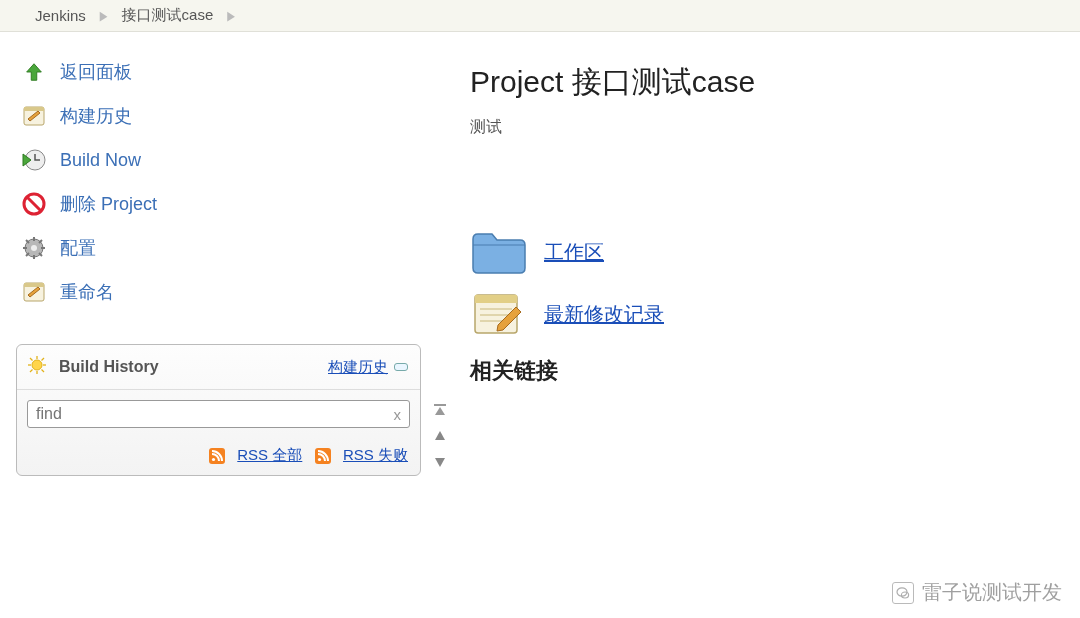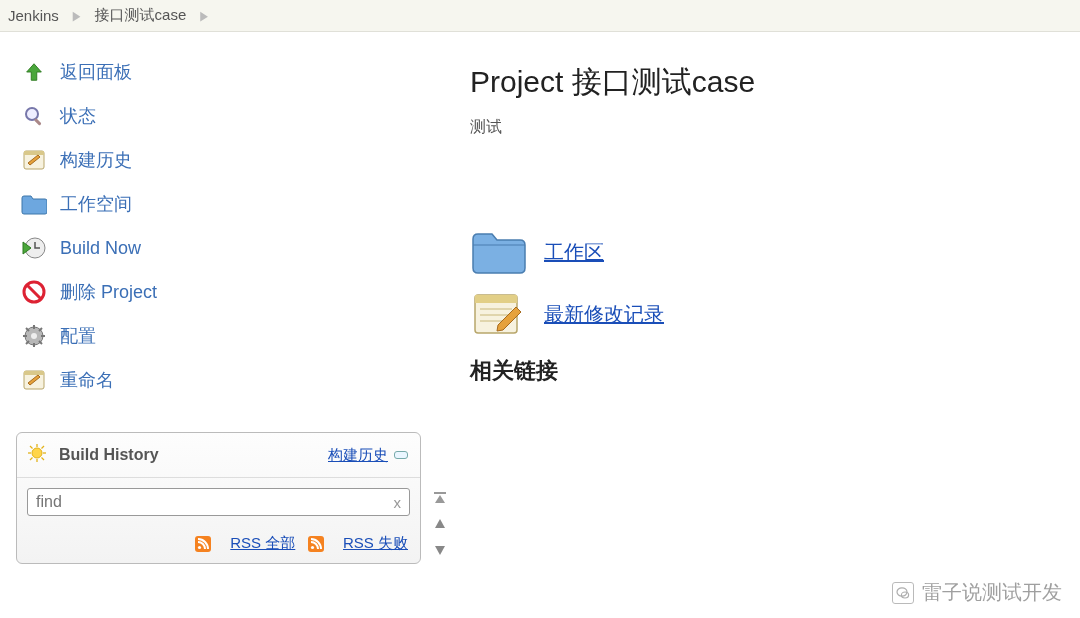--- a/index.html
+++ b/index.html
@@ -8,21 +8,21 @@
     font-size: 14px;
     background: #fff;
     width: 1080px;
     height: 618px;
     overflow: hidden;
     color: #333;
   }
   .breadcrumb {
     background: #f6f6ef;
     border-bottom: 1px solid #e0e0d8;
-    padding: 6px 8px;
+    padding: 6px 35px;
     display: flex;
     align-items: center;
     gap: 14px;
     font-size: 15px;
     color: #555;
   }
   .breadcrumb .sep { color: #bbb; font-size: 10px; display:inline-block; transform: scaleY(1.3);}
   .breadcrumb .bc-link { color: #555; }
   .main {
     display: flex;
@@ -88,21 +88,21 @@
     flex: 1;
     font-size: 16px;
     color: #888;
   }
   .find-box .clear-x { color: #999; cursor: pointer; font-size: 15px; }
   .rss-row {
     padding: 8px 12px 10px;
     text-align: right;
     font-size: 15px;
   }
-  .rss-row a { color: #1a4eb8; text-decoration: underline; margin-left: 15px;}
+  .rss-row a { color: #1a4eb8; text-decoration: underline; margin-left: 8px;}
   .rss-icon {
     display: inline-flex; width:16px; height:16px; vertical-align:middle;
   }
   .scroll-controls {
     position: absolute;
     right: -30px; top: 55px;
     display: flex; flex-direction: column; gap: 6px;
     color: #888;
   }
   .scroll-controls div { width:20px; height:20px; display:flex; align-items:center; justify-content:center; cursor:pointer;}
@@ -153,44 +153,27 @@
       <li>
         <span class="icon-slot">
           <svg width="22" height="22" viewBox="0 0 24 24">
               <path d="M12 3 L20 12 H15 V21 H9 V12 H4 Z" fill="#4aa63b" stroke="#2d7a20" stroke-width="1"></path>
             </svg>
         </span>
         <span class="lbl">返回面板</span>
       </li>
       <li>
         <span class="icon-slot">
-          <svg width="24" height="24" viewBox="0 0 24 24">
-              <circle cx="10" cy="10" r="6" fill="#eef" stroke="#77a" stroke-width="2"></circle>
-              <rect x="14" y="14" width="8" height="3" rx="1.5" transform="rotate(45 14 14)" fill="#a88"></rect>
-            </svg>
-        </span>
-        <span class="lbl">状态</span>
-      </li>
-      <li>
-        <span class="icon-slot">
           <svg width="24" height="22" viewBox="0 0 24 22">
               <rect x="2" y="2" width="20" height="18" rx="2" fill="#f7f2df" stroke="#b8a66b"></rect>
               <rect x="2" y="2" width="20" height="4" fill="#d9c88a"></rect>
               <path d="M6 14 L16 6 L18 8 L8 16 Z" fill="#e6a23c" stroke="#a66b1f"></path>
             </svg>
         </span>
         <span class="lbl">构建历史</span>
-      </li>
-      <li>
-        <span class="icon-slot">
-          <svg width="26" height="22" viewBox="0 0 26 22">
-              <path d="M1 5 Q1 3 3 3 H10 L12 6 H24 Q26 6 26 8 V19 Q26 21 24 21 H3 Q1 21 1 19 Z" fill="#6da7df" stroke="#3d76aa"></path>
-            </svg>
-        </span>
-        <span class="lbl">工作空间</span>
       </li>
       <li>
         <span class="icon-slot">
           <svg width="26" height="26" viewBox="0 0 26 26">
               <circle cx="14" cy="13" r="10" fill="#eee" stroke="#888"></circle>
               <path d="M14 7 V13 H19" stroke="#555" stroke-width="1.5" fill="none"></path>
               <path d="M2 7 L10 13 L2 19 Z" fill="#4aa63b" stroke="#2d7a20"></path>
             </svg>
         </span>
         <span class="lbl">Build Now</span>

